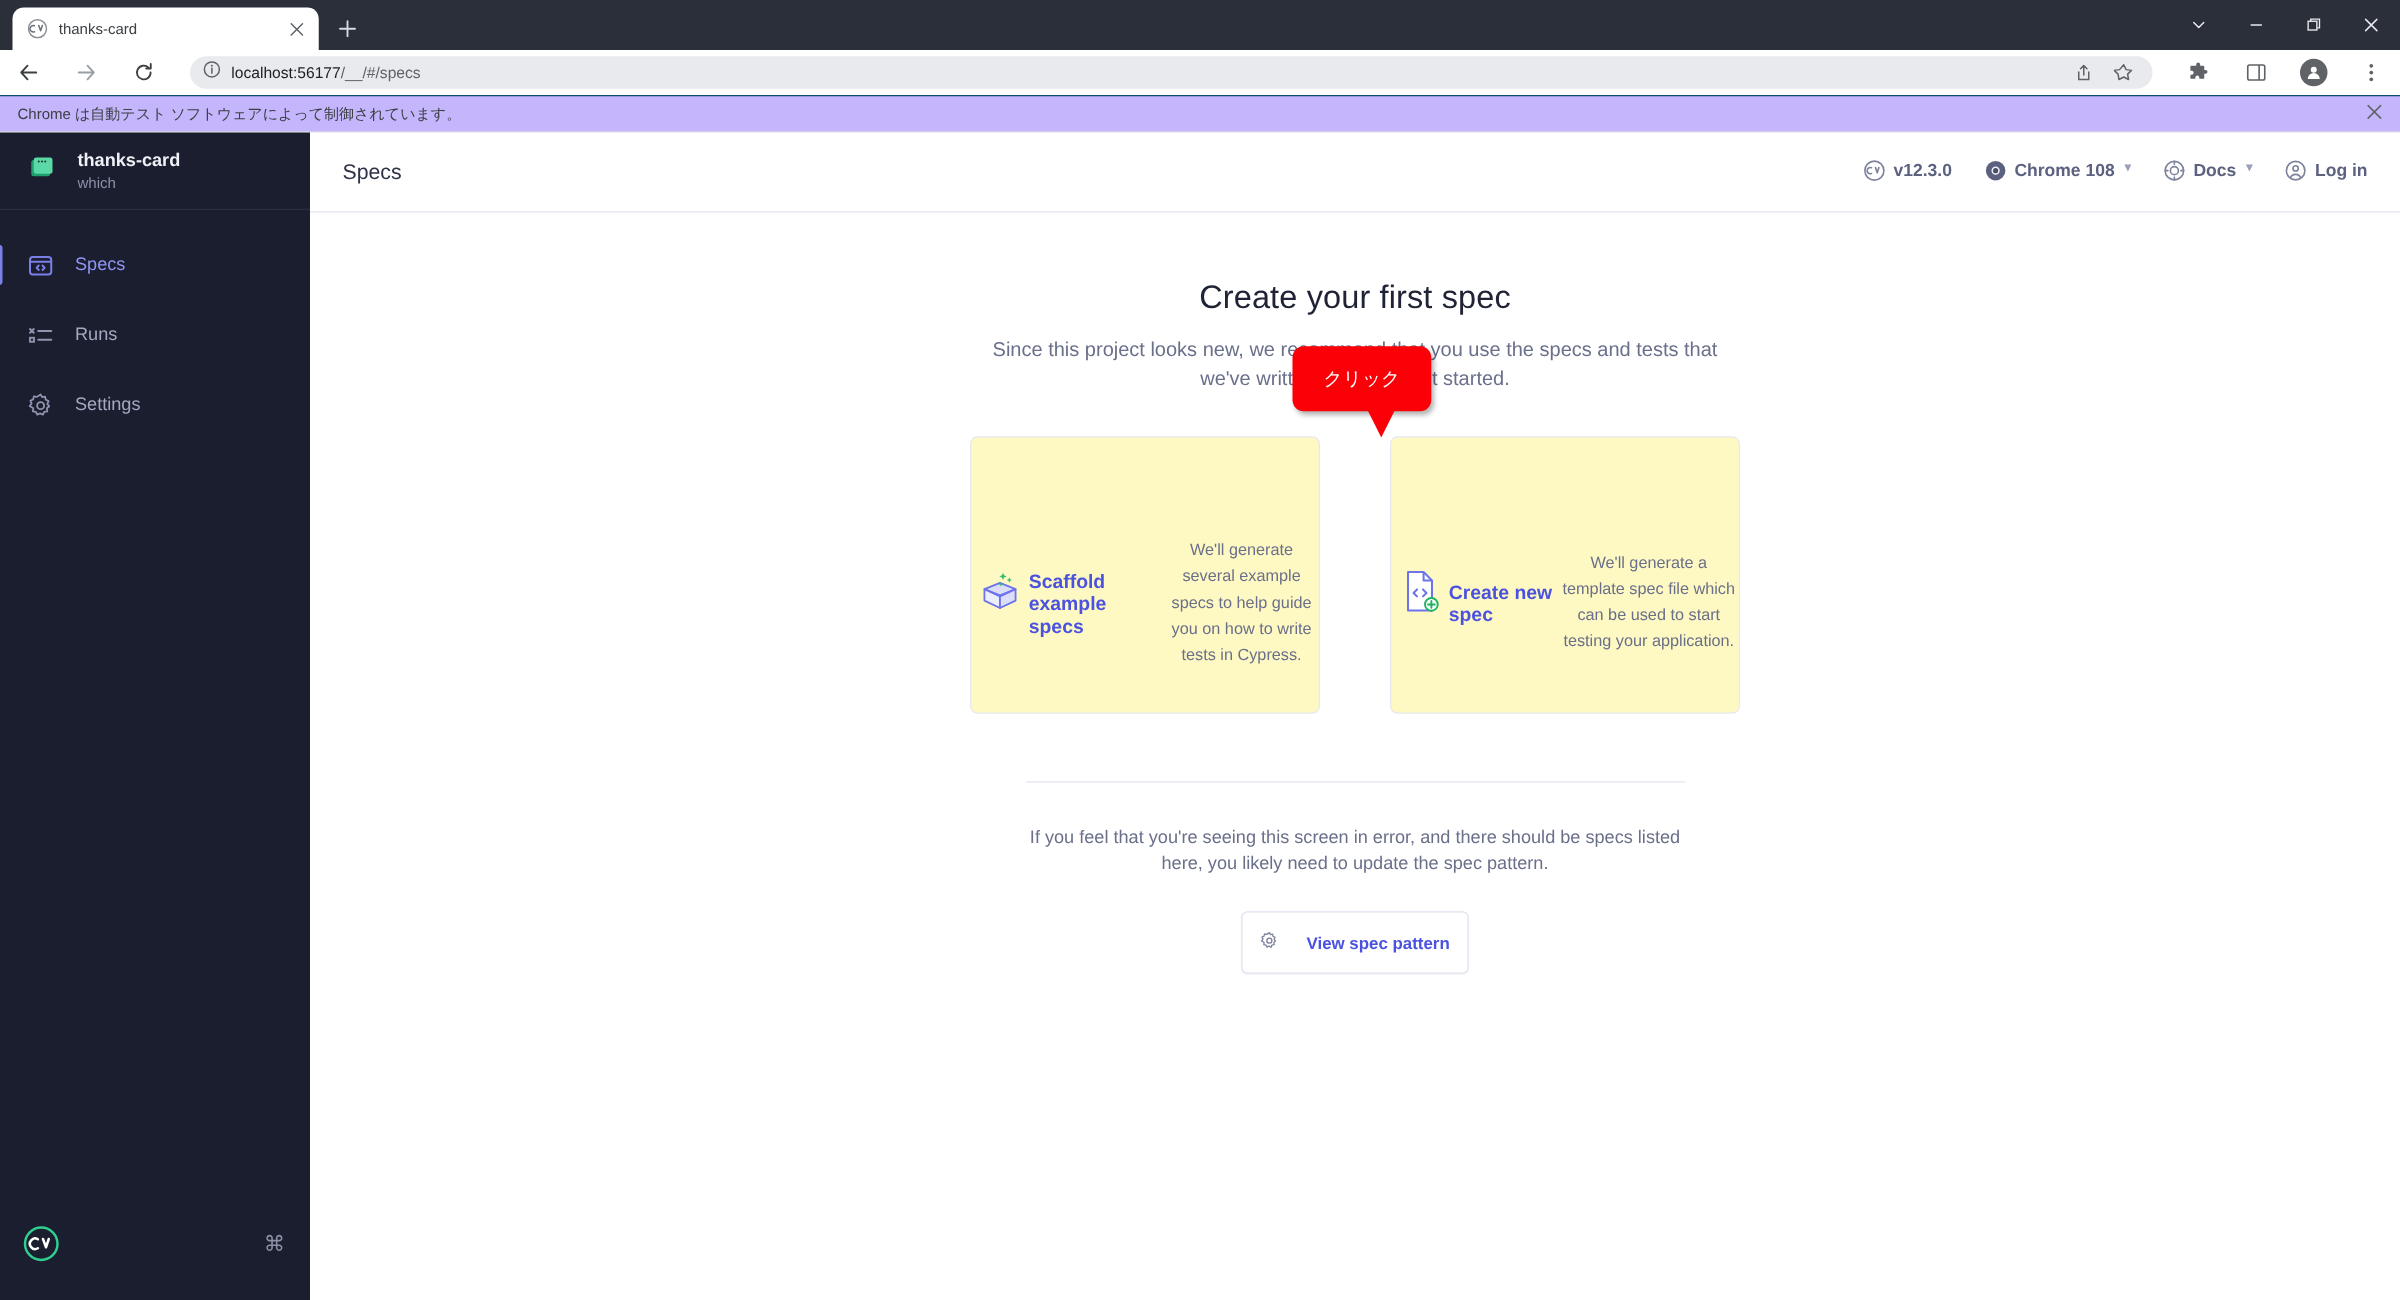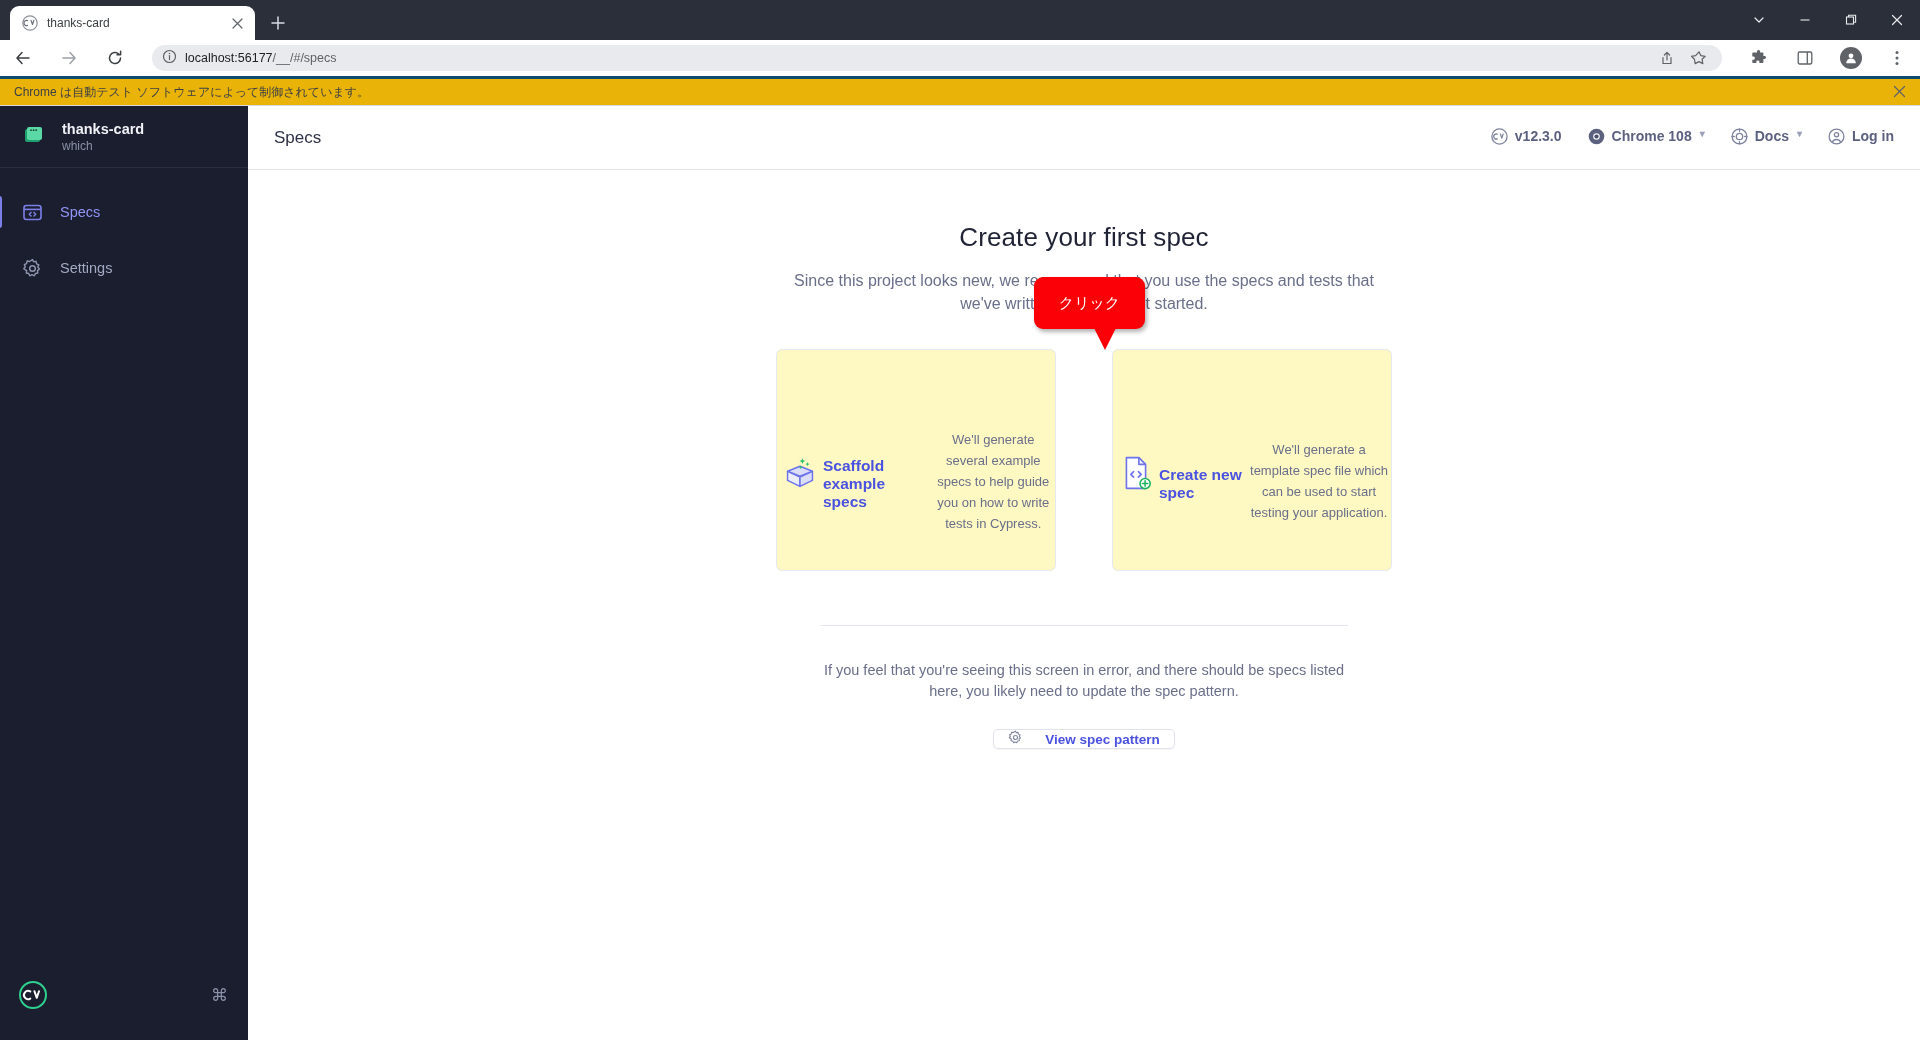--- a/index.html
+++ b/index.html
@@ -60,22 +60,22 @@
   }
   .omni-url { font-size: 12.5px; color: #202124; white-space: nowrap; }
   .omni-url .dim { color: #5f6368; }
   .omni-right { margin-left: auto; display: flex; align-items: center; gap: 2px; }
   .avatar-btn {
     width: 22px; height: 22px; border-radius: 50%; background: #5f6368;
     display: flex; align-items: center; justify-content: center; color: #fff;
   }
 
   .infobar {
-    height: 30px; background: #eab308; border-bottom: 1px solid #d7d9dd;
-    border-top: 3px solid #0c4a6e;
+    height: 30px; background: #c4b5fd; border-bottom: 1px solid #d7d9dd;
+    border-top: 1px solid #0c4a6e;
     display: flex; align-items: center; padding: 0 14px; flex: none;
   }
   .infobar-text { font-size: 12px; color: #3c4043; }
   .infobar-close { margin-left: auto; color: #5f6368; font-size: 15px; }
 
   
   .app { flex: 1; display: flex; min-height: 0; background: #fff; }
 
   .sidebar {
     width: 248px; background: #1b1e2e; display: flex; flex-direction: column;
@@ -164,21 +164,21 @@
   .divider {
     width: 527px; height: 1px; background: #e2e4ee; margin: 54px auto 0;
   }
   .foot-note {
     margin: 34px auto 0; width: 528px; text-align: center; font-size: 14.5px;
     color: #6a6f8a; line-height: 1.45;
   }
   .pattern-btn {
     margin: 27px auto 0; display: flex; align-items: center; gap: 22px;
     border: 1px solid #e0e2ee; border-radius: 5px; background: #fff;
-    height: 20px; padding: 0 14px; width: fit-content;
+    height: 50px; padding: 0 14px; width: fit-content;
     font-size: 13.5px; color: #4b52e0; font-weight: 600;
     box-shadow: 0 1px 1px rgba(40,45,90,.05);
   }
 </style>
 </head>
 <body>
 
 <div class="browser">
 
   <div class="tabstrip">
@@ -332,20 +332,30 @@
             <svg width="21" height="21" viewBox="0 0 21 21">
               <rect x="2" y="3.5" width="17" height="14" rx="2.4" fill="none" stroke="#7b7fe8" stroke-width="1.6"></rect>
               <path d="M2 7.4h17" stroke="#7b7fe8" stroke-width="1.6"></path>
               <path d="M9 10.4l-1.7 1.8L9 14M12 10.4l1.7 1.8L12 14" fill="none" stroke="#7b7fe8" stroke-width="1.5" stroke-linecap="round" stroke-linejoin="round"></path>
             </svg>
           </span>
           <span>Specs</span>
         </div>
         <div class="nav-item">
           <span class="nav-icon">
+            <svg width="21" height="21" viewBox="0 0 21 21">
+              <path d="M2 5.2l3 3M5 5.2l-3 3" stroke="#8f95b0" stroke-width="1.5" stroke-linecap="round"></path>
+              <rect x="2" y="12.2" width="3.2" height="3.2" fill="none" stroke="#8f95b0" stroke-width="1.5"></rect>
+              <path d="M8.6 6.7h10.4M8.6 13.8h10.4" stroke="#8f95b0" stroke-width="1.6" stroke-linecap="round"></path>
+            </svg>
+          </span>
+          <span>Runs</span>
+        </div>
+        <div class="nav-item">
+          <span class="nav-icon">
             <svg width="21" height="21" viewBox="0 0 24 24">
               <circle cx="12" cy="12" r="3.2" fill="none" stroke="#8f95b0" stroke-width="1.7"></circle>
               <path d="M12 1.8l1.3 2.5 2.8-.5.6 2.8 2.6 1.2-1.2 2.6 1.8 2.2-2.2 1.8.4 2.8-2.8.5-1.2 2.6-2.6-1.2-2.6 1.2-1.2-2.6-2.8-.5.4-2.8L2 12.3l1.8-2.2L2.6 7.5 5.2 6.3l.6-2.8 2.8.5z" fill="none" stroke="#8f95b0" stroke-width="1.6" stroke-linejoin="round"></path>
             </svg>
           </span>
           <span>Settings</span>
         </div>
       </div>
 
       <div class="side-foot">

